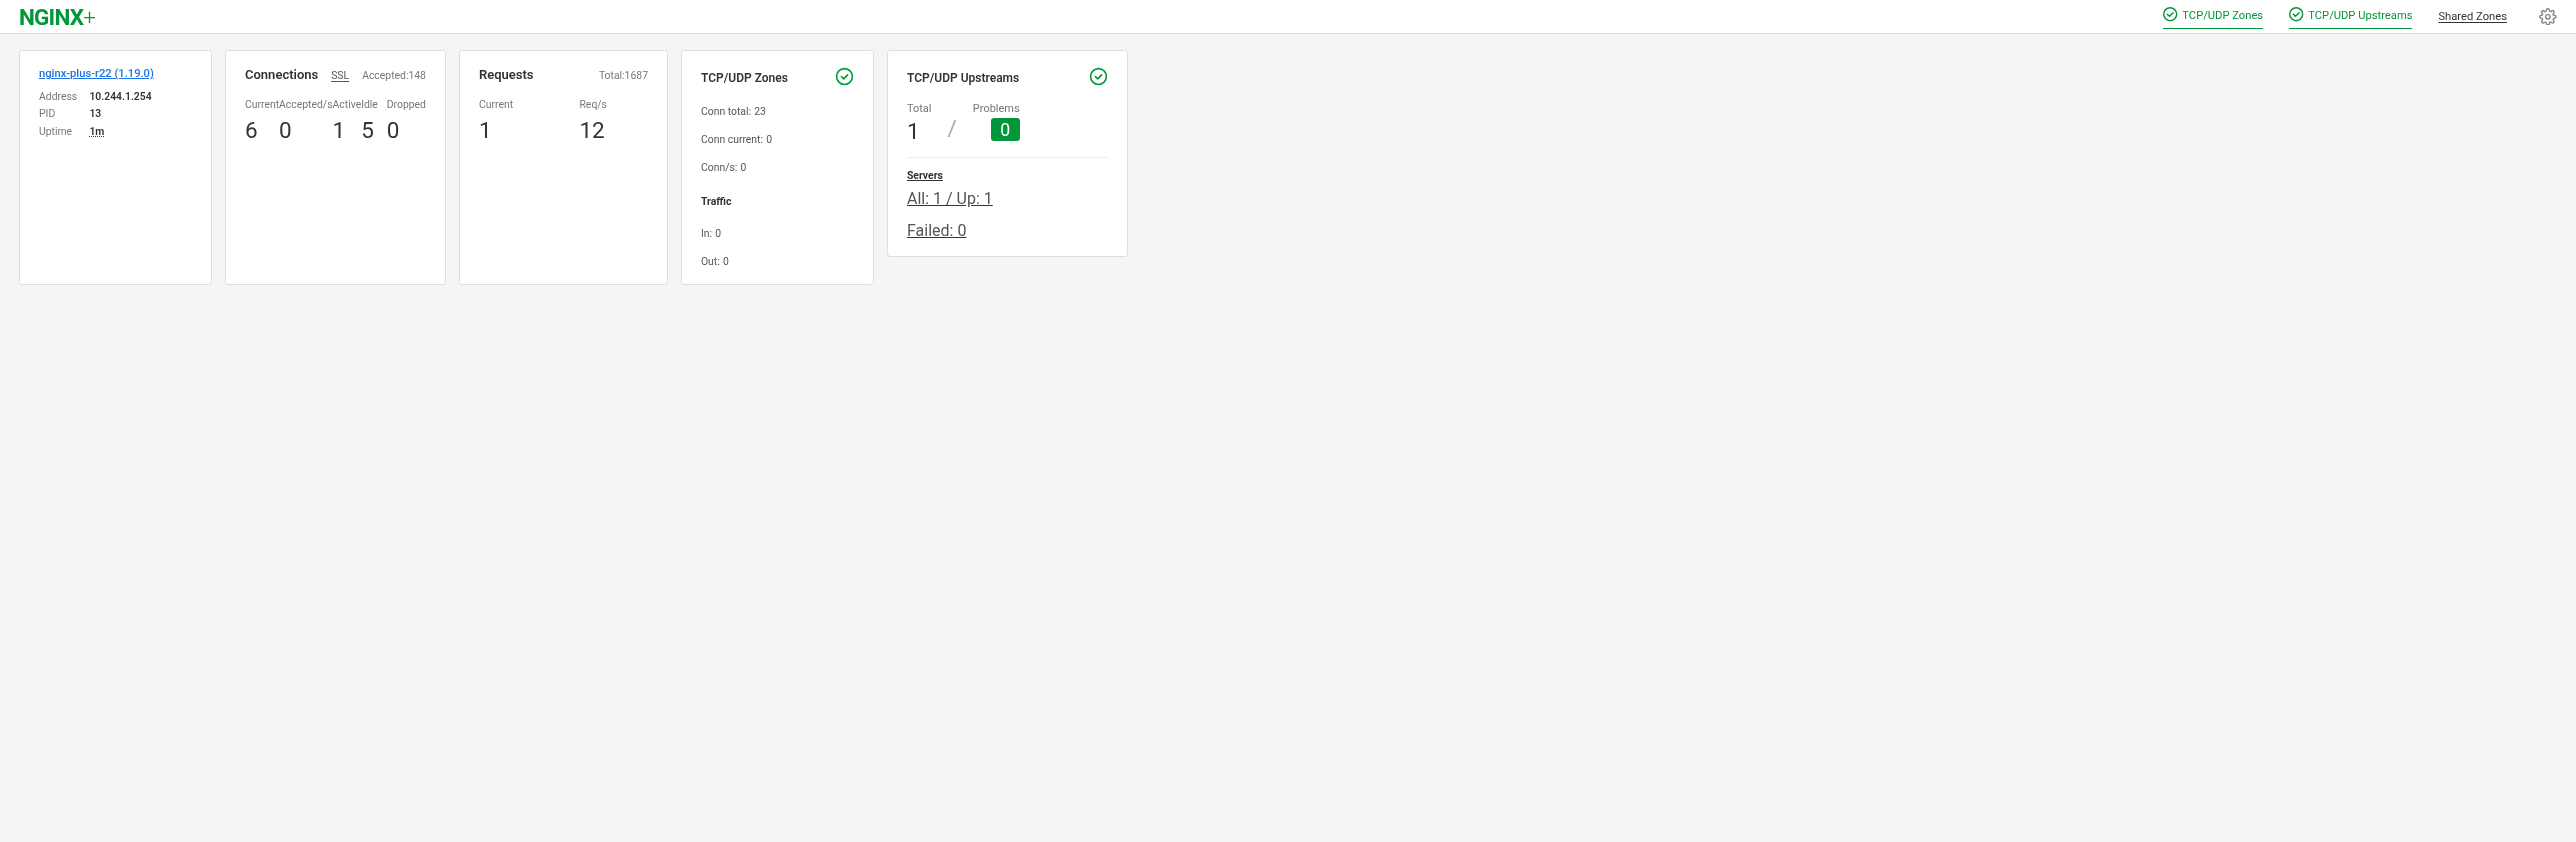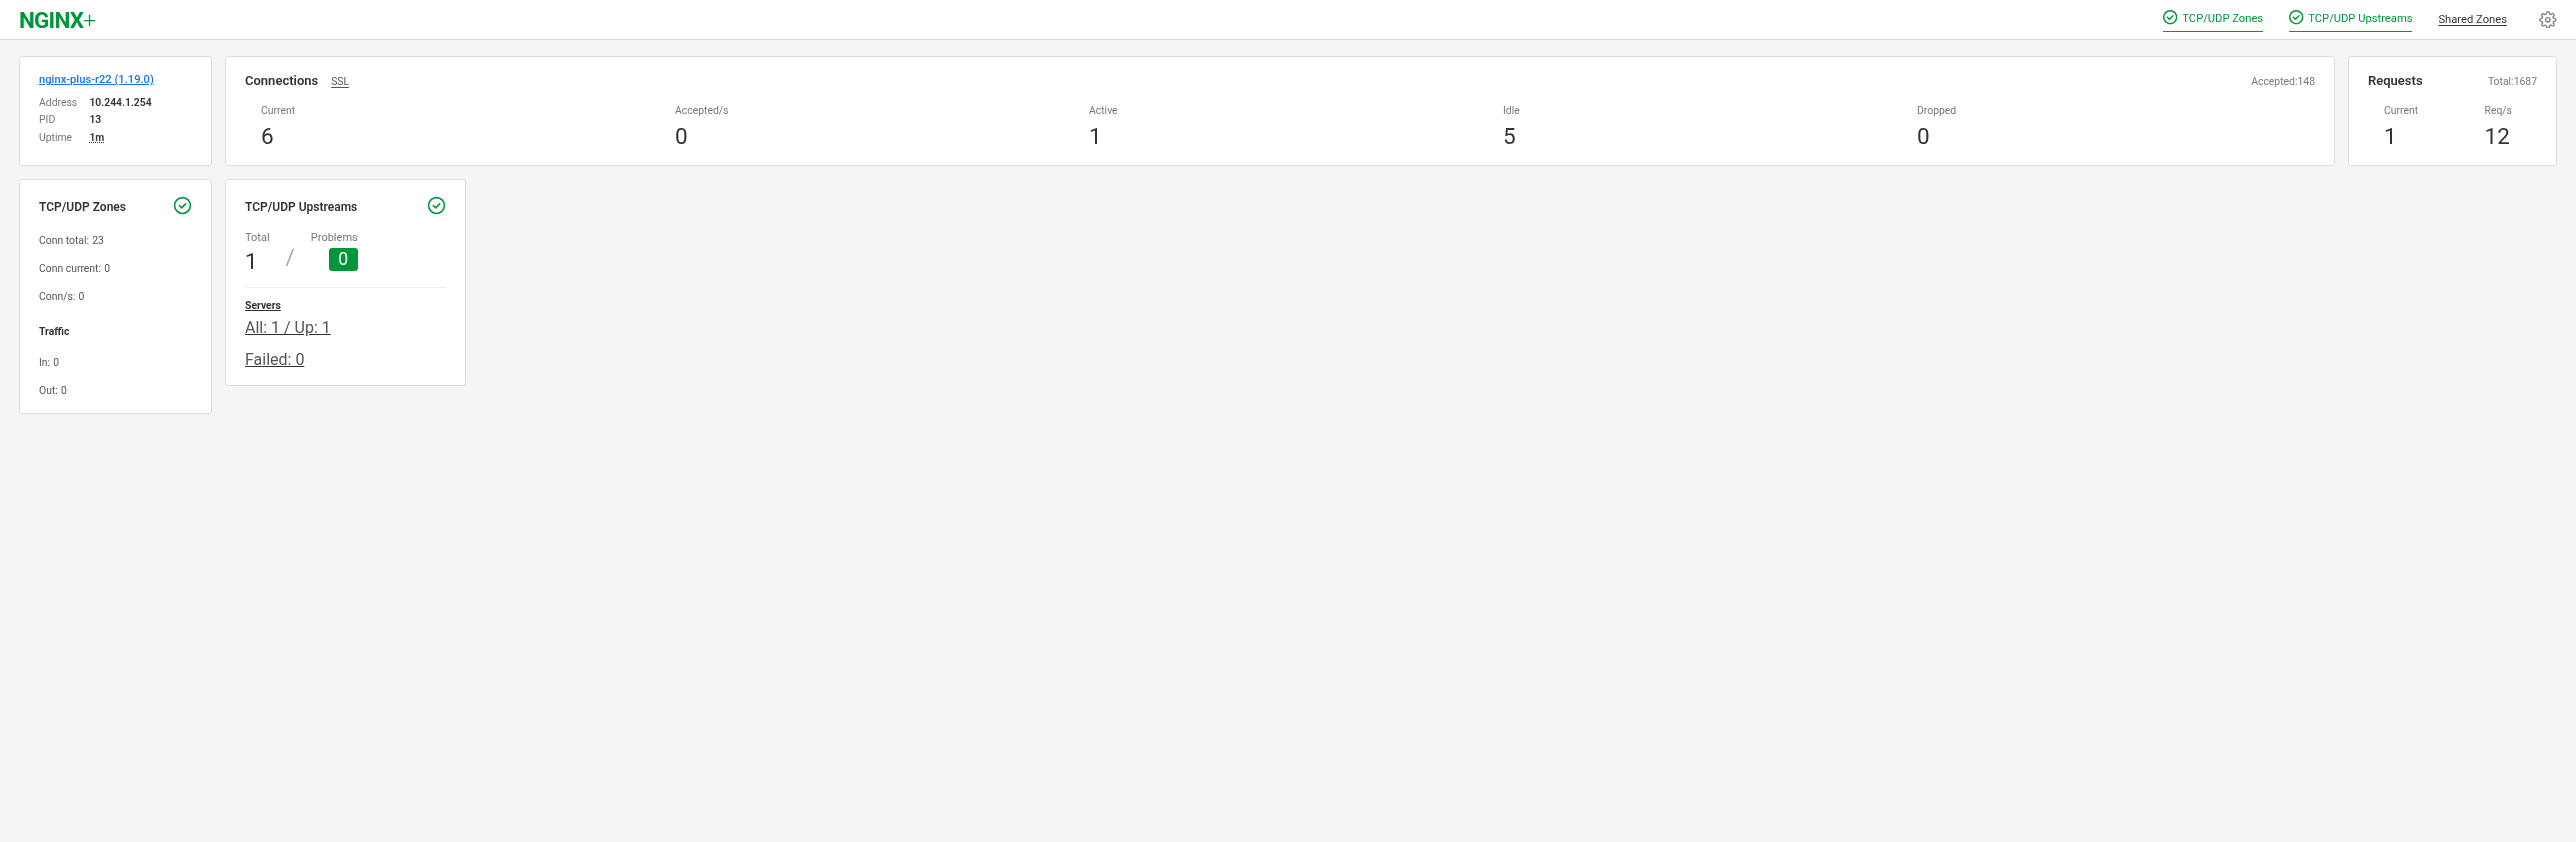--- a/index.html
+++ b/index.html
@@ -10,21 +10,21 @@
       color: #333;
     }
 
     
     .header {
       display: flex;
       align-items: center;
       background: #fff;
       border-bottom: 0.8px solid #ddd;
       padding: 0 19px;
-      height: 40px;
+      height: 34px;
     }
     .logo {
       display: flex;
       align-items: center;
       margin-right: auto;
     }
     .logo-text {
       font-size: 22.5px;
       font-weight: 700;
       color: #009639;
@@ -74,21 +74,21 @@
       color: #888;
       margin-left: 6.4px;
       display: flex;
       align-items: center;
     }
 
     
     .main {
       padding: 16px 19px;
       display: flex;
-      flex-direction: column;
+      flex-direction: row;
       gap: 13px;
     }
 
     
     .top-row {
       display: flex;
       gap: 13px;
       align-items: stretch;
     }
 
@@ -162,21 +162,20 @@
     }
     .connections-metrics {
       display: flex;
       gap: 0;
     }
     .metric-col {
       flex: 1;
       display: flex;
       flex-direction: column;
       gap: 6.4px;
-      margin-left: 16px;
     }
     .metric-label {
       font-size: 10.4px;
       color: #777;
     }
     .metric-value {
       font-size: 22.5px;
       font-weight: 400;
       color: #333;
     }

